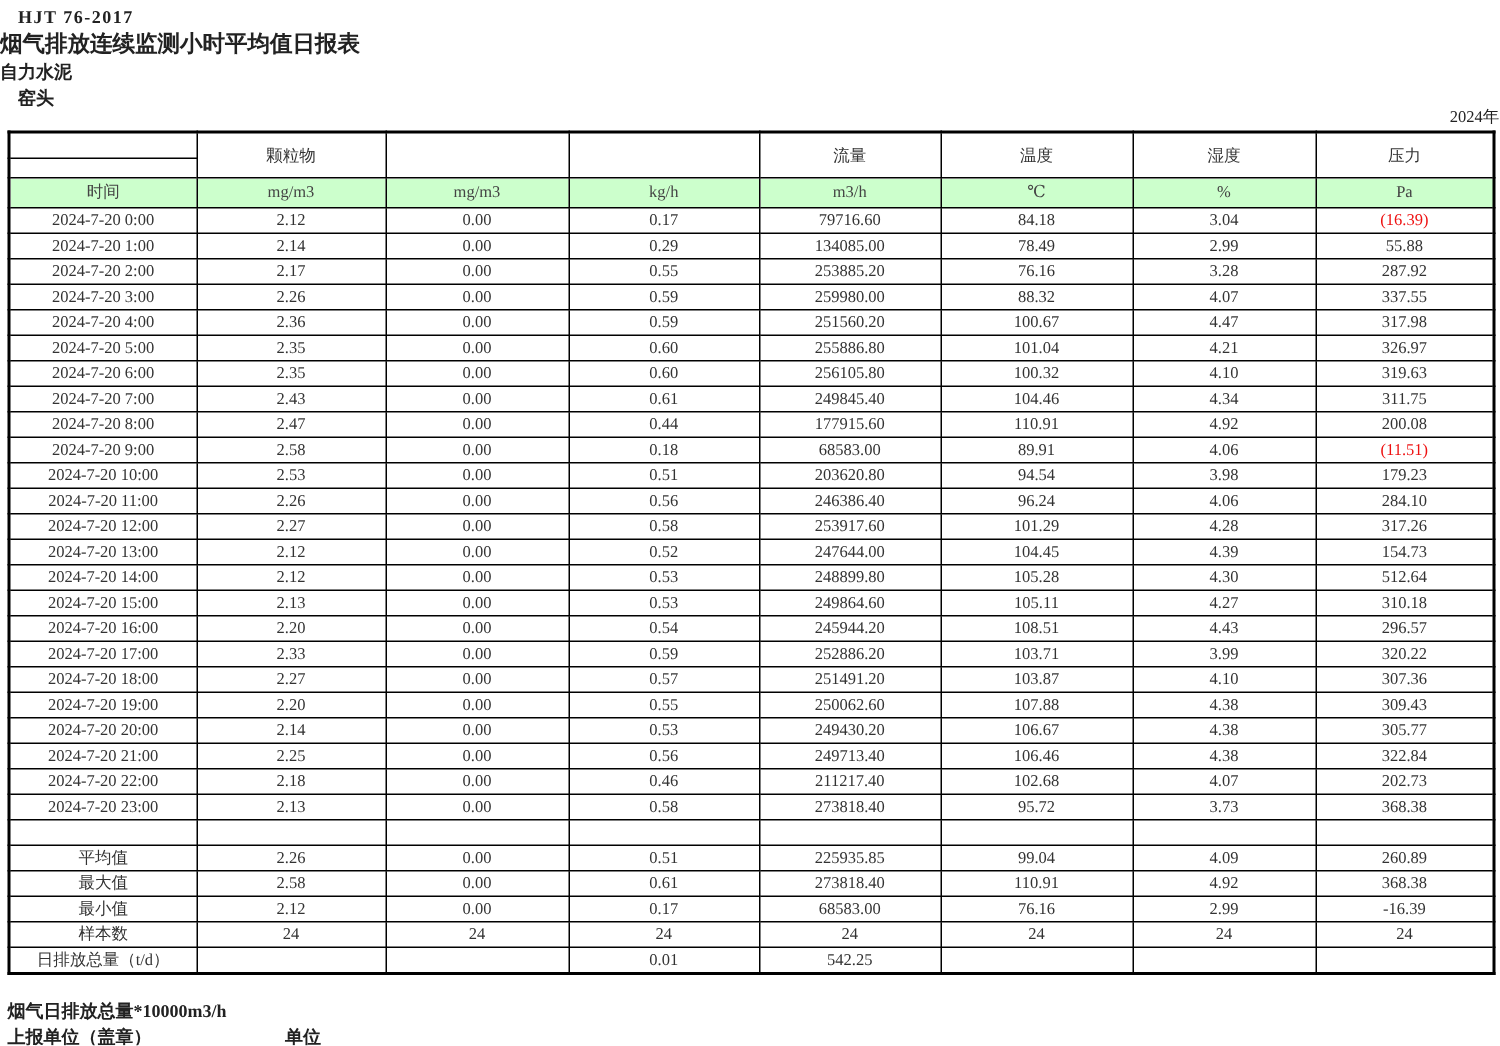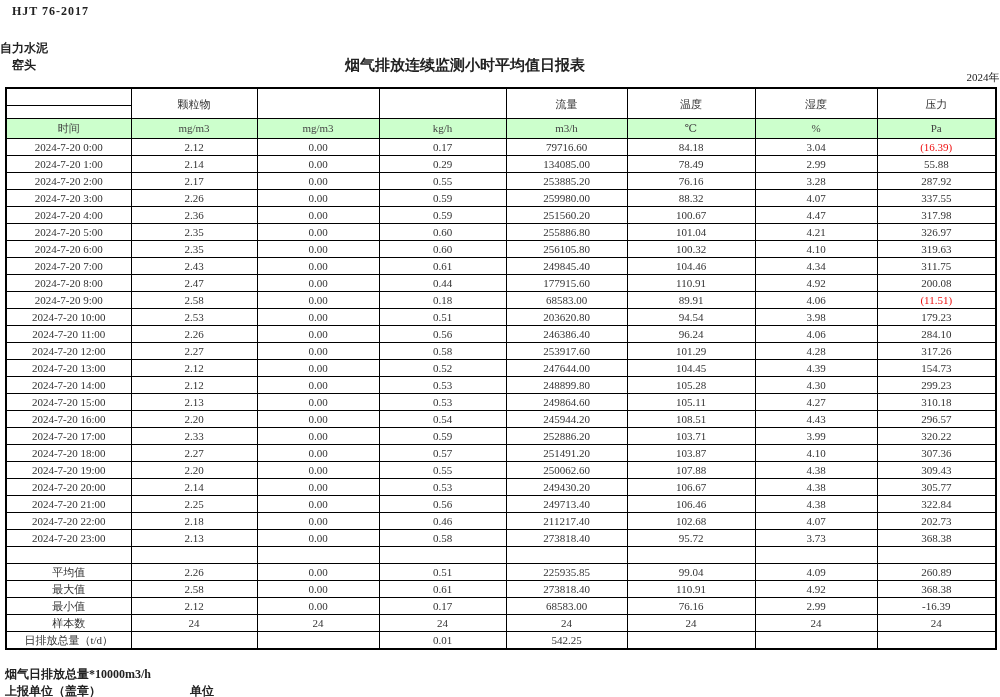--- a/index.html
+++ b/index.html
@@ -4,21 +4,21 @@
 <style>
   html,body { margin:0; padding:0; background:#ffffff; }
   body {
     width:1000px; height:697px;
     font-family:"Liberation Serif","DejaVu Serif",serif;
     color:#222;
   }
   .page { position:relative; width:1000px; height:697px; background:#fff; overflow:hidden;padding-left:48px; }
 
   .std   { position:absolute; left:12px; top:4px;  font-size:12px; font-weight:bold; letter-spacing:1px; }
-  .title { position:absolute; left:0; top:20px; width:930px; text-align:center; font-size:15px; font-weight:bold;margin-top:36px; }
+  .title { position:absolute; left:0; top:20px; width:930px; font-size:15px; font-weight:bold; }
   .company { position:absolute; left:0; top:40px; font-size:12px; font-weight:bold; }
   .station { position:absolute; left:12px; top:57px; font-size:12px; font-weight:bold;text-align:right; }
   .date  { position:absolute; right:10px; top:70px; font-size:11px; }
 
   table.report {
     position:absolute; left:5px; top:87px; width:990px;
     border-collapse:collapse; table-layout:fixed;
     font-size:11px; color:#333;
     border:2px solid #000;
   }
@@ -226,21 +226,21 @@
           <td>154.73</td>
         </tr>
         <tr>
           <td>2024-7-20 14:00</td>
           <td>2.12</td>
           <td>0.00</td>
           <td>0.53</td>
           <td>248899.80</td>
           <td>105.28</td>
           <td>4.30</td>
-          <td>299.23</td>
+          <td>512.64</td>
         </tr>
         <tr>
           <td>2024-7-20 15:00</td>
           <td>2.13</td>
           <td>0.00</td>
           <td>0.53</td>
           <td>249864.60</td>
           <td>105.11</td>
           <td>4.27</td>
           <td>310.18</td>

